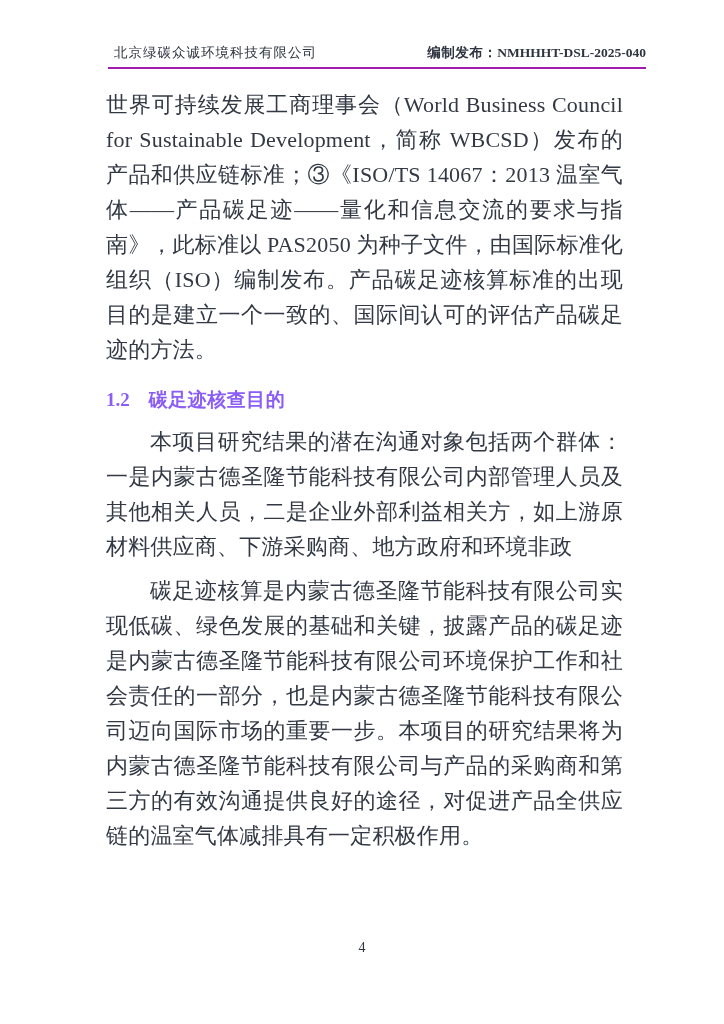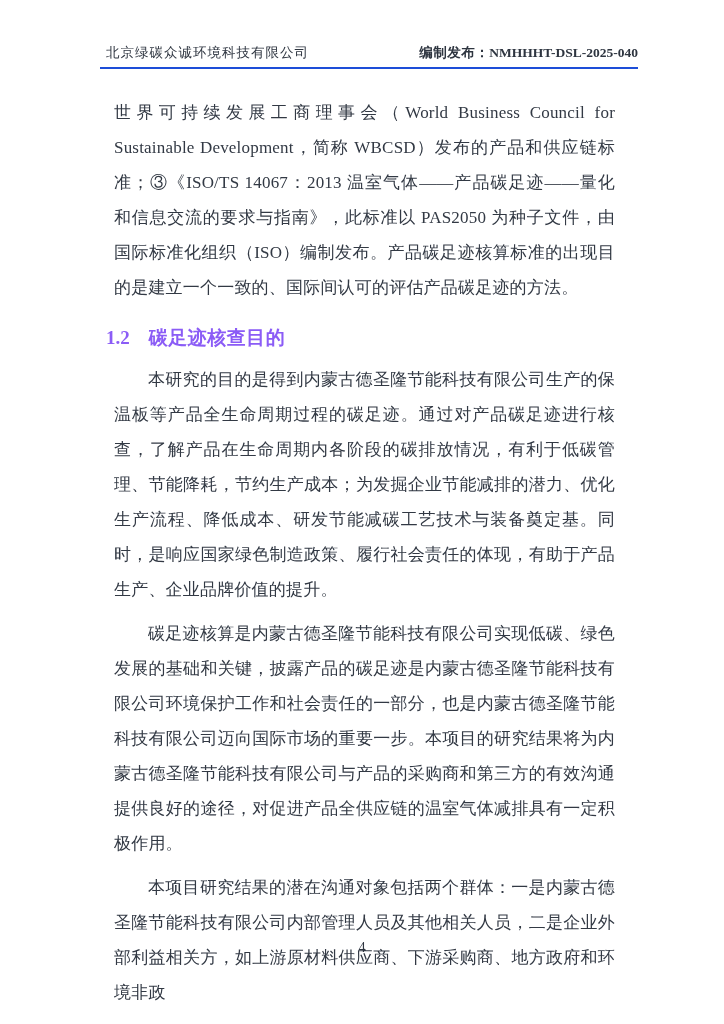--- a/index.html
+++ b/index.html
@@ -14,26 +14,26 @@
     margin: 0 auto;
     background: #ffffff;
     overflow: hidden;
     color: #323944;
     font-family: "Liberation Serif", "DejaVu Serif", serif;
   }
   
   .page-header {
     position: absolute;
     top: 44px;
-    left: 100px;
+    left: 108px;
     width: 538px;
     display: flex;
     justify-content: space-between;
     align-items: flex-end;
-    border-bottom: 2px solid #1d4ed8;
+    border-bottom: 2px solid #a21caf;
     padding-bottom: 5px;
     font-size: 13.5px;
     line-height: 18px;
     color: #2e3540;
     white-space: nowrap;
   }
   .page-header .company {
     padding-left: 6px;
     letter-spacing: 1px;
   }
@@ -44,22 +44,22 @@
     letter-spacing: 0.5px;
   }
   
   .content {
     position: absolute;
     top: 87px;
     left: 106px;
     width: 517px;
   }
   .body-para {
-    margin: 8px;
-    font-size: 17px;
+    margin: 0;
+    font-size: 22px;
     line-height: 35px;
     text-align: justify;
     text-justify: inter-ideograph;
     color: #323944;
     letter-spacing: 0.2px;
   }
   .body-para.indent {
     text-indent: 2em;
   }
   .body-para.spaced {
@@ -102,25 +102,24 @@
   </header>
 
   <main class="content">
 
     <p class="body-para">世界可持续发展工商理事会（World Business Council for Sustainable Development，简称 WBCSD）发布的产品和供应链标准；③《ISO/TS 14067：2013 温室气体——产品碳足迹——量化和信息交流的要求与指南》，此标准以 PAS2050 为种子文件，由国际标准化组织（ISO）编制发布。产品碳足迹核算标准的出现目的是建立一个一致的、国际间认可的评估产品碳足迹的方法。</p>
 
     <h2 class="section-heading">
       <span class="heading-num">1.2</span><span class="heading-title">碳足迹核查目的</span>
     </h2>
 
-    <p class="body-para indent">本研究的目的是得到内蒙古德圣隆节能科技有限公司生产的保温板等产品全生命周期过程的碳足迹。通过对产品碳足迹进行核查，了解产品在生命周期内各阶段的碳排放情况，有利于低碳管理、节能降耗，节约生产成本；为发掘企业节能减排的潜力、优化生产流程、降低成本、研发节能减碳工艺技术与装备奠定基。同时，是响应国家绿色制造政策、履行社会责任的体现，有助于产品生产、企业品牌价值的提升。</p>
+
+    <p class="body-para indent spaced">本项目研究结果的潜在沟通对象包括两个群体：一是内蒙古德圣隆节能科技有限公司内部管理人员及其他相关人员，二是企业外部利益相关方，如上游原材料供应商、下游采购商、地方政府和环境非政</p>
 
     <p class="body-para indent spaced">碳足迹核算是内蒙古德圣隆节能科技有限公司实现低碳、绿色发展的基础和关键，披露产品的碳足迹是内蒙古德圣隆节能科技有限公司环境保护工作和社会责任的一部分，也是内蒙古德圣隆节能科技有限公司迈向国际市场的重要一步。本项目的研究结果将为内蒙古德圣隆节能科技有限公司与产品的采购商和第三方的有效沟通提供良好的途径，对促进产品全供应链的温室气体减排具有一定积极作用。</p>
-
-    <p class="body-para indent spaced">本项目研究结果的潜在沟通对象包括两个群体：一是内蒙古德圣隆节能科技有限公司内部管理人员及其他相关人员，二是企业外部利益相关方，如上游原材料供应商、下游采购商、地方政府和环境非政</p>
 
   </main>
 
   <footer class="page-footer">
     <span class="page-number">4</span>
   </footer>
 
 </div>
 
 </body></html>

